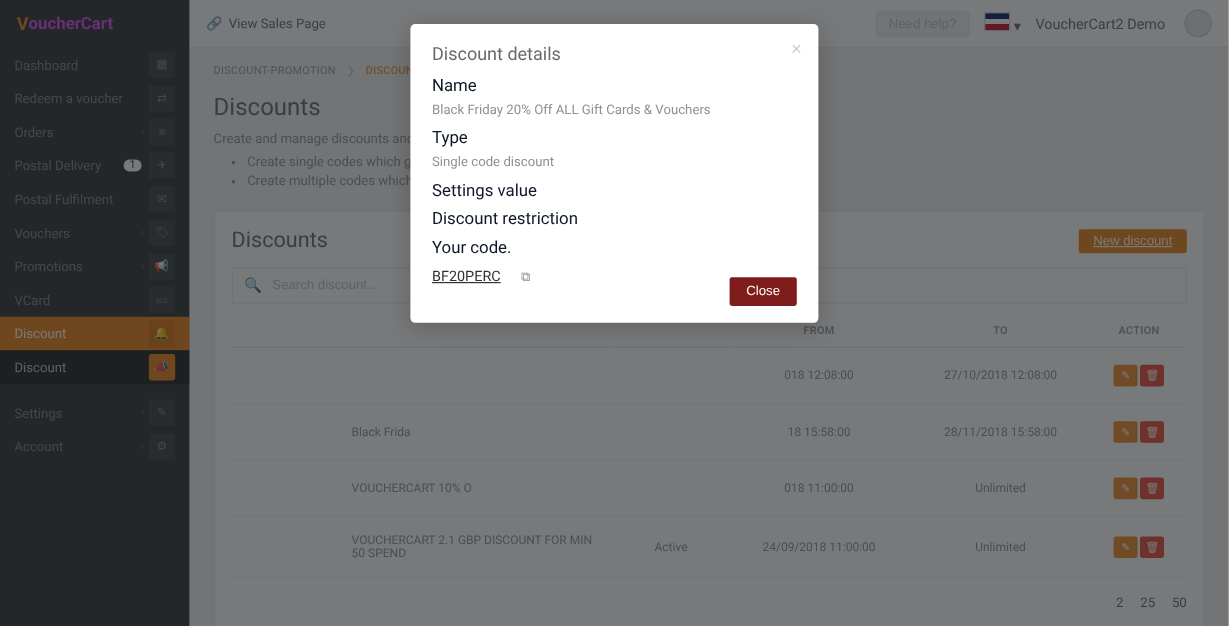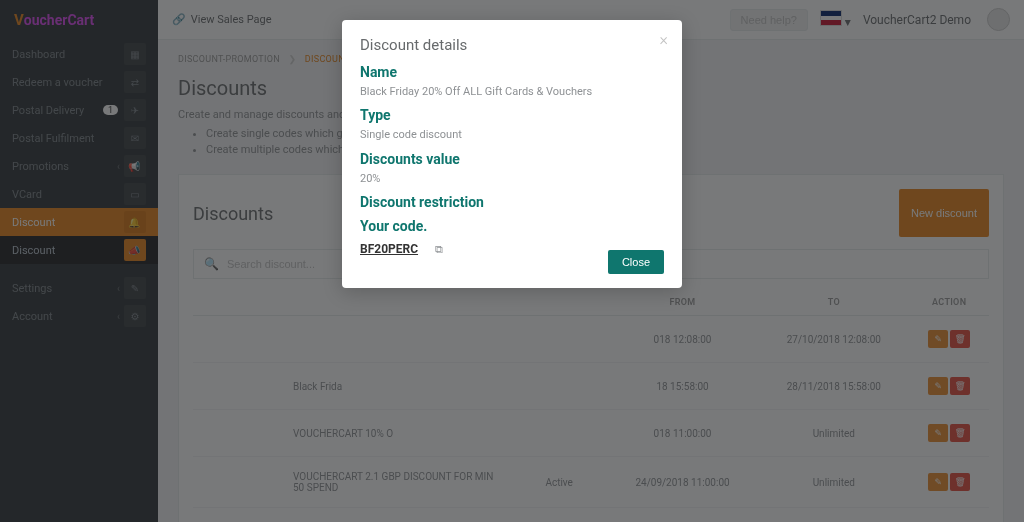--- a/index.html
+++ b/index.html
@@ -37,21 +37,21 @@
     .breadcrumb .sep { margin: 0 6px; color: #ccc; }
     .breadcrumb .cur { color: #e8831a; }
     h1.page-title { font-size: 20px; color: #676a6c; font-weight: 400; margin-bottom: 8px; }
     .intro { font-size: 11px; color: #8e9194; margin-bottom: 6px; }
     ul.intro-list { margin-left: 28px; list-style: disc; font-size: 11px; color: #8e9194; }
     ul.intro-list li { margin-bottom: 3px; }
 
     .panel { background: #fff; margin-top: 18px; border: 1px solid #e7eaec; padding: 14px; }
     .panel-head { display: flex; align-items: center; justify-content: space-between; margin-bottom: 12px; }
     .panel-head h2 { font-size: 18px; font-weight: 400; color: #676a6c; }
-    .btn-new { background: #e8831a; color: #fff; border: none; padding: 18px 12px; font-size: 11px; border-radius: 2px; cursor: pointer; }
+    .btn-new { background: #e8831a; color: #fff; border: none; padding: 4px 12px; font-size: 11px; border-radius: 2px; cursor: pointer; text-decoration: underline; }
     .search-row { display: flex; align-items: center; border: 1px solid #e7eaec; height: 30px; padding: 0 10px; margin-bottom: 10px; gap: 8px; color: #c2c2c2; }
     .search-row input { border: none; outline: none; flex: 1; font-size: 11px; color: #676a6c; }
     .search-row input::placeholder { color: #c2c2c2; }
 
     table { width: 100%; border-collapse: collapse; font-size: 10px; }
     thead th { text-align: center; color: #9a9a9a; font-weight: 600; font-size: 9px; padding: 8px; text-transform: uppercase; letter-spacing: .3px; border-bottom: 1px solid #e7eaec; }
     tbody td { text-align: center; color: #8e9194; padding: 14px 8px; font-size: 10px; border-bottom: 1px solid #f3f3f4; }
     tbody td.name { text-align: left; padding-left: 100px; }
     .action-btns { display: flex; justify-content: center; gap: 2px; }
     .act-btn { width: 20px; height: 18px; border-radius: 2px; display: flex; align-items: center; justify-content: center; color: #fff; font-size: 9px; }
@@ -59,54 +59,64 @@
     .act-del { background: #e74c3c; }
 
     .pagination { display: flex; justify-content: flex-end; gap: 14px; margin-top: 14px; color: #676a6c; font-size: 11px; }
     .pagination span { cursor: pointer; }
 
     
     .overlay { position: absolute; inset: 0; background: rgba(30,32,34,0.6); z-index: 50; }
     .modal { position: absolute; top: 20px; left: 50%; transform: translateX(-50%); width: 340px; background: #fff; z-index: 60; padding: 16px 18px 14px; border-radius: 4px; box-shadow: 0 4px 20px rgba(0,0,0,.2); }
     .modal .mclose { position: absolute; top: 10px; right: 14px; color: #c2c2c2; font-size: 16px; cursor: pointer; font-weight: 300; }
     .modal h3 { font-size: 15px; color: #676a6c; font-weight: 400; margin-bottom: 10px; }
-    .modal h4 { font-size: 14px; color: #0f766e; font-weight: 700; margin-top: 8px; margin-bottom: 4px; }
+    .modal h4 { font-size: 14px; color: #0f172a; font-weight: 400; margin-top: 8px; margin-bottom: 4px; }
     .modal p { font-size: 11px; color: #8e9194; line-height: 1.4; }
     .modal ul { margin-left: 22px; list-style: disc; }
     .modal ul li { font-size: 11px; color: #8e9194; line-height: 1.7; }
     .modal .show-link { color: #337ab7; cursor: pointer; margin-left: 6px; }
-    .modal .code { font-size: 12px; color: #333; text-decoration: underline; display: inline-block; margin-top: 4px; font-weight: bold; }
+    .modal .code { font-size: 12px; color: #333; text-decoration: underline; display: inline-block; margin-top: 4px; }
     .modal .copy-icon { margin-left: 14px; font-size: 11px; color: #8e9194; cursor: pointer; }
-    .modal .btn-close { float: right; margin-top: 12px; background: #0f766e; color: #fff; border: none; padding: 6px 14px; font-size: 11px; border-radius: 2px; cursor: pointer; text-align: right; }
+    .modal .btn-close { float: right; margin-top: 12px; background: #7f1d1d; color: #fff; border: none; padding: 6px 14px; font-size: 11px; border-radius: 2px; cursor: pointer; text-align: right; }
     .modal::after { content: ""; display: table; clear: both; }
   </style>
 </head>
 <body>
 
 <div class="sidebar">
   <div class="logo">
     <span>V</span>
       <span class="black">oucherCart</span>
   </div>
   <div class="nav-item">
       <span class="label">Dashboard</span>
       <span class="nav-icon">▦</span>
     </div>
   <div class="nav-item">
       <span class="label">Redeem a voucher</span>
       <span class="nav-icon">⇄</span>
     </div>
   <div class="nav-item">
+      <span class="label">Orders</span>
+      <span class="chev">‹</span>
+      <span class="nav-icon">≡</span>
+    </div>
+  <div class="nav-item">
       <span class="label">Postal Delivery</span>
       <span class="badge-num">1</span>
       <span class="nav-icon">✈</span>
     </div>
   <div class="nav-item">
       <span class="label">Postal Fulfilment</span>
       <span class="nav-icon">✉</span>
+    </div>
+  <div class="nav-item">
+      <span class="label">Vouchers</span>
+      <span class="chev">‹</span>
+      <span class="nav-icon">🏷</span>
     </div>
   <div class="nav-item">
       <span class="label">Promotions</span>
       <span class="chev">‹</span>
       <span class="nav-icon">📢</span>
     </div>
   <div class="nav-item">
       <span class="label">VCard</span>
       <span class="nav-icon">▭</span>
     </div>
@@ -237,20 +247,19 @@
 
 <div class="overlay"></div>
 
 <div class="modal">
   <span class="mclose">×</span>
   <h3>Discount details</h3>
   <h4>Name</h4>
   <p>Black Friday 20% Off ALL Gift Cards &amp; Vouchers</p>
   <h4>Type</h4>
   <p>Single code discount</p>
-  <h4>Discounts value</h4>
-  <p>20%</p>
+  <h4>Settings value</h4>
   <h4>Discount restriction</h4>
   <h4>Your code.</h4>
   <span class="code">BF20PERC</span>
   <span class="copy-icon">⧉</span>
   <button class="btn-close">Close</button>
 </div>
 
 </body></html>

